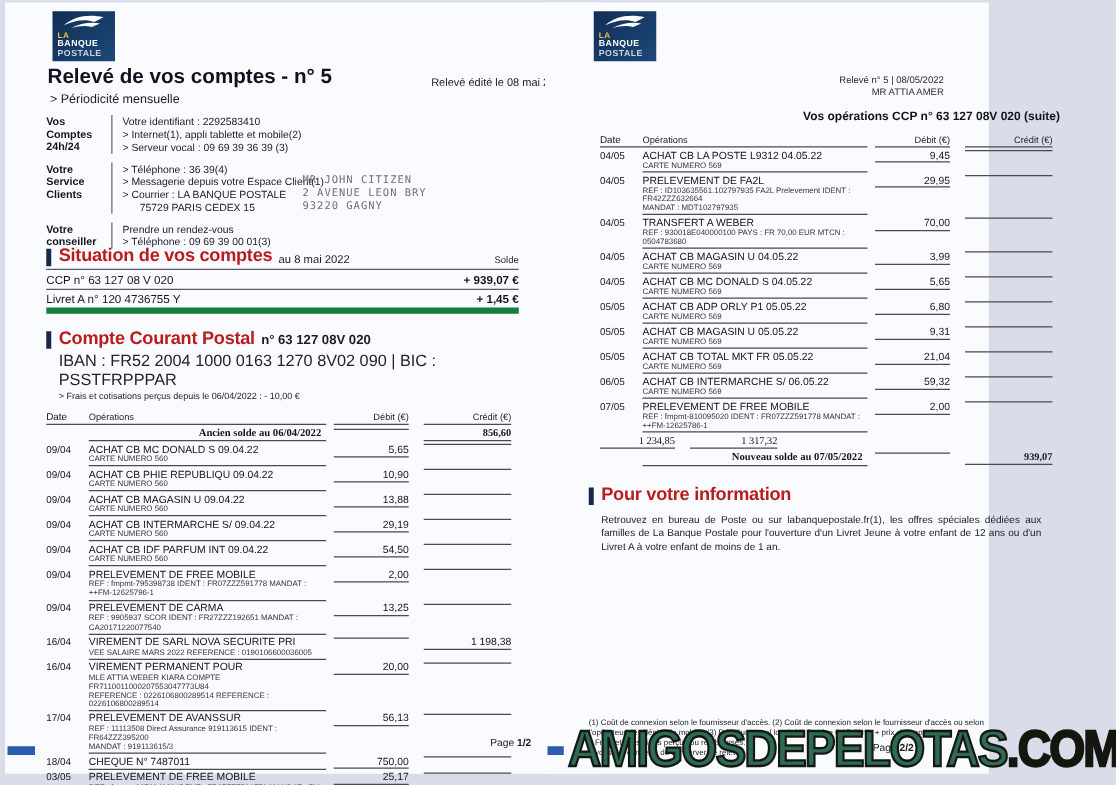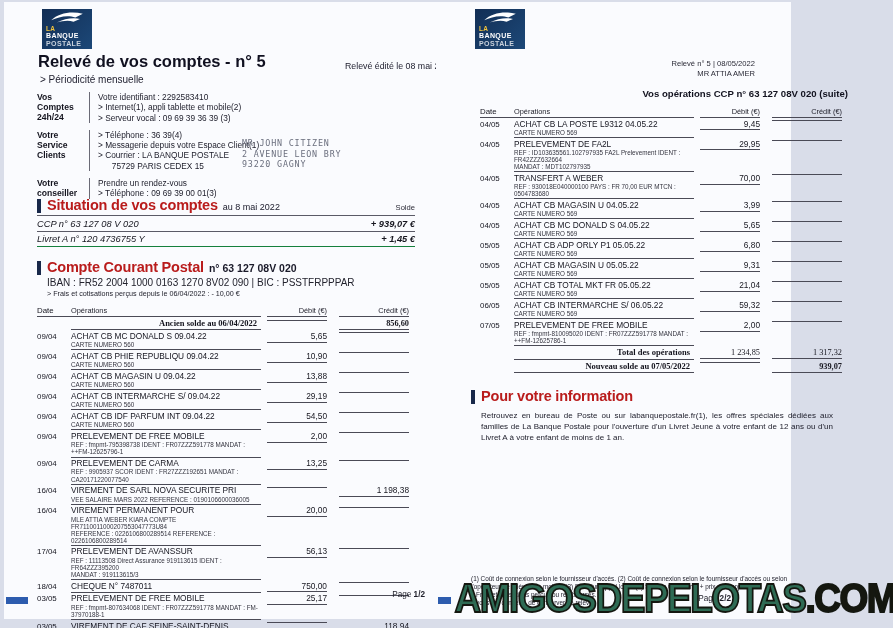--- a/index.html
+++ b/index.html
@@ -37,27 +37,27 @@
   .p2flow{position:absolute;left:44px;top:86px;width:368px;}
 
   
   .sec-head{display:flex;align-items:flex-end;margin-bottom:2px;}
   .sec-bar{width:4px;height:14px;background:#18284a;margin-right:6px;flex:none;}
   .sec-title{font-size:14.5px;font-weight:600;color:#b91c1c;letter-spacing:-.2px;line-height:15px;}
   .sec-suffix{font-size:9px;margin-left:5px;padding-bottom:1px;color:#1a1a2a;}
   .sec-suffix.big{font-size:10.5px;font-weight:600;}
   .sit-col{margin-left:auto;font-size:7.6px;padding-bottom:1px;color:#2a2a36;}
 
-  .sit-rows{border-bottom:1px solid #15803d;font-style:italic;}
+  .sit-rows{border-bottom:5px solid #15803d;}
   .sit-row{display:flex;border-top:1px solid #5a5a66;padding:2.5px 0 2px;}
   .sit-label{font-size:9.3px;}
   .sit-value{margin-left:auto;font-size:9.3px;font-weight:bold;}
 
   .acct{margin-top:13px;}
-  .iban{font-size:10px;margin:2px 0 0 10px;color:#23232e;}
+  .iban{font-size:13px;margin:2px 0 0 10px;color:#23232e;}
   .fees{font-size:7.2px;margin:1px 0 0 10px;color:#23232e;}
 
   
   .ttable{margin-top:8px;}
   .trow{display:flex;align-items:flex-start;margin-bottom:1.5px;}
   .lgroup{flex:1;display:flex;min-width:0;margin-right:6px;}
   .c-date{width:34px;flex:none;font-size:7.9px;line-height:9.5px;color:#15151f;}
   .c-ops{flex:1;border-bottom:1px solid #4a4a56;padding-bottom:1px;min-height:9px;}
   .op{font-size:8.3px;line-height:9.4px;color:#14141e;}
   .ref{font-size:6.3px;line-height:7.1px;color:#34343f;}
@@ -598,26 +598,20 @@
               </div>
             </div>
             <div class="c-amt c-debit">
               <span>2,00</span>
             </div>
             <div class="c-amt c-credit">
               <span></span>
             </div>
           </div>
           <div class="trow sum">
-            <div class="lgroup">
-              <div class="c-date"></div>
-              <div class="c-ops">
-                <div class="op">Total des opérations</div>
-              </div>
-            </div>
             <div class="c-amt c-debit">
               <span>1 234,85</span>
             </div>
             <div class="c-amt c-credit">
               <span>1 317,32</span>
             </div>
           </div>
           <div class="trow sum">
             <div class="lgroup">
               <div class="c-date"></div>

